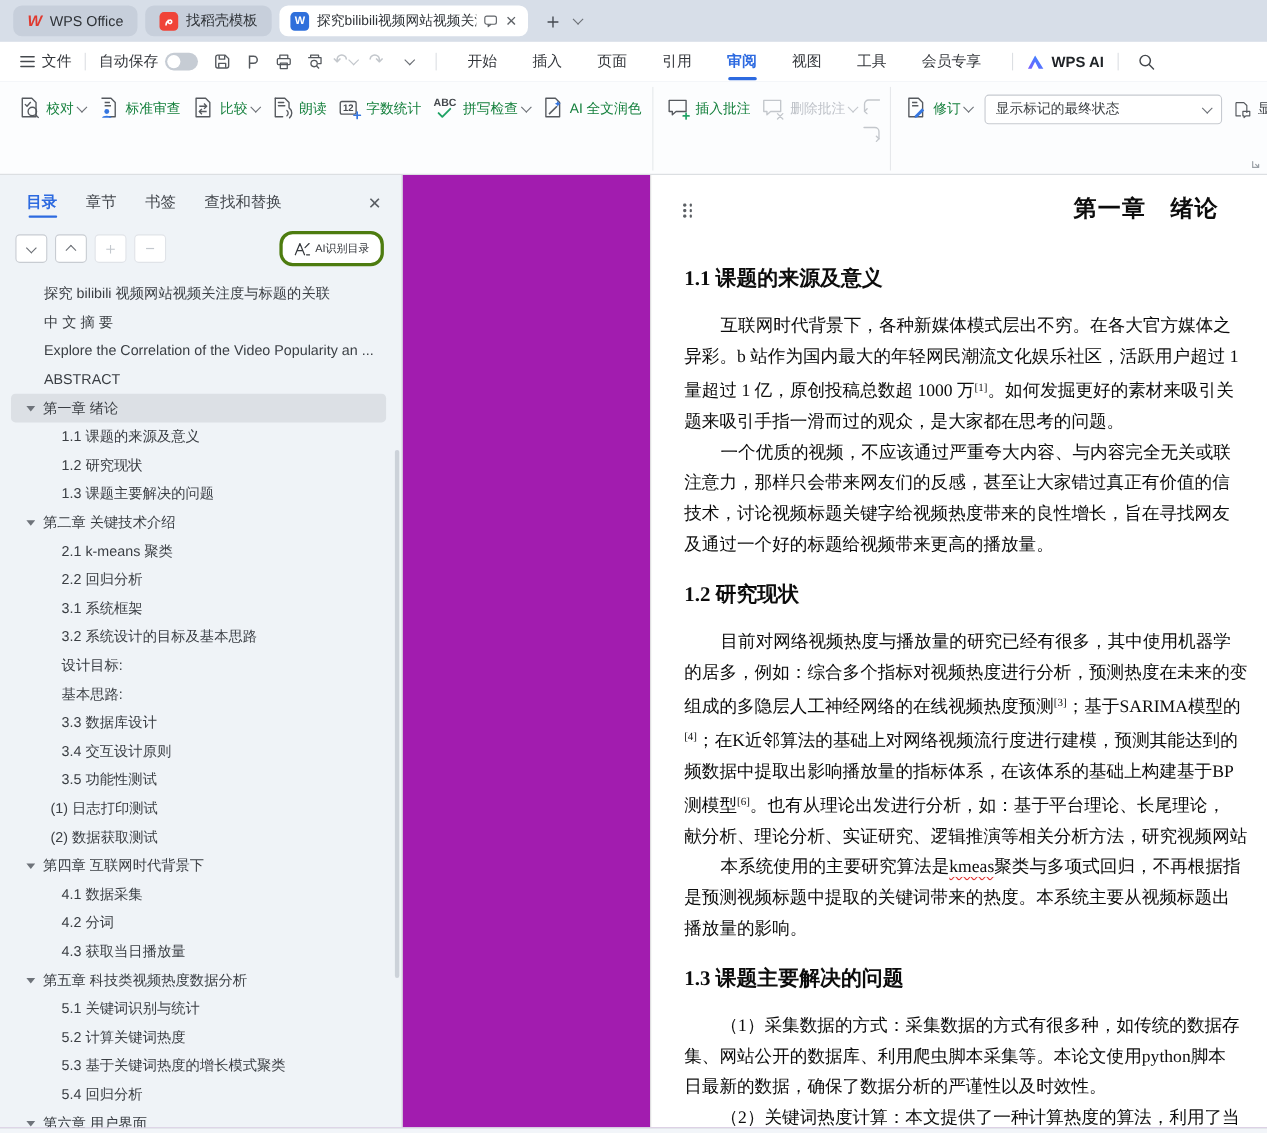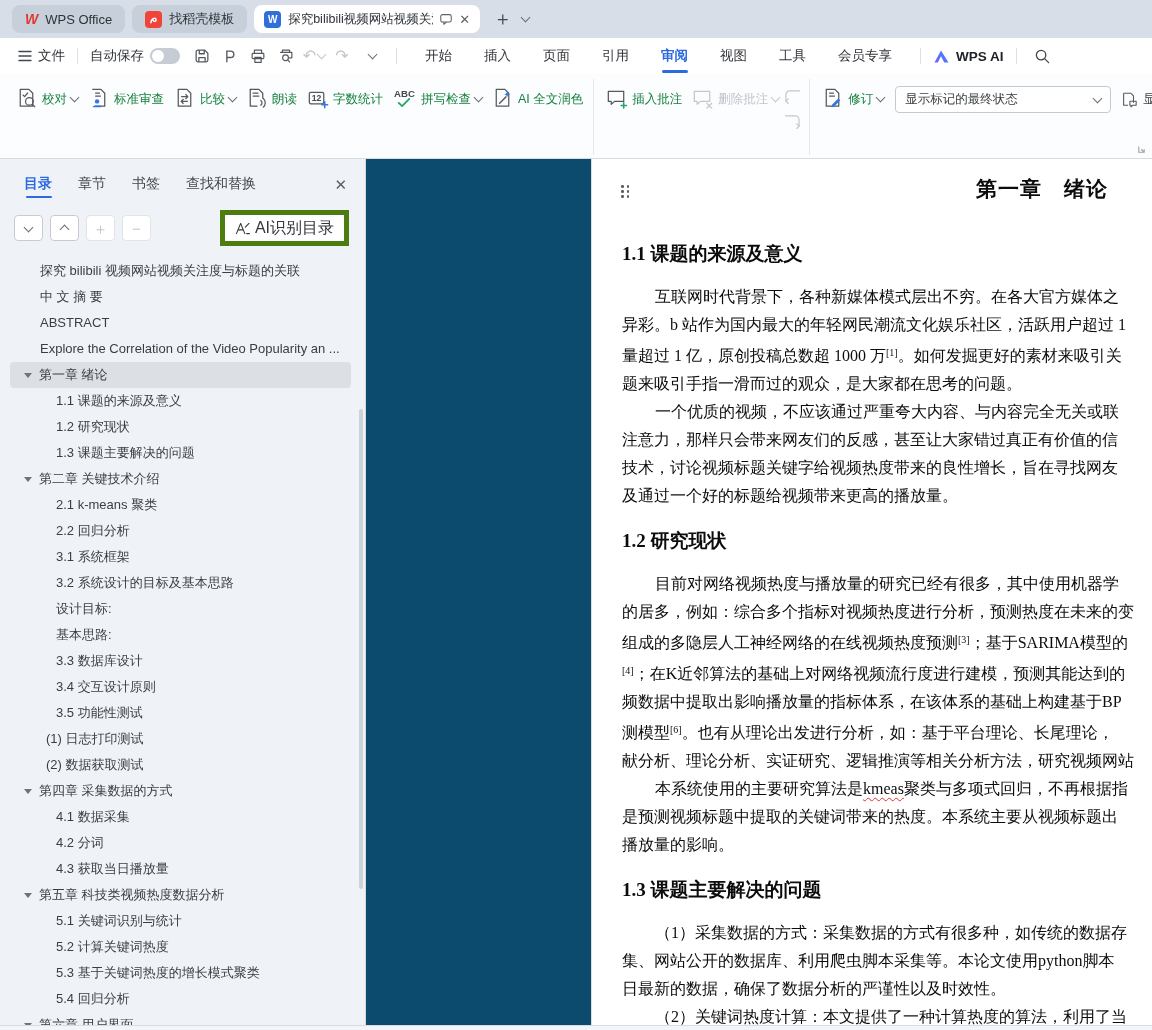--- a/index.html
+++ b/index.html
@@ -53,38 +53,38 @@
   .revcol{display:flex;gap:9px;margin:6px 2px 0 7px;}
   .rdrop{width:196px;height:25px;border:1px solid #c6cad0;border-radius:4px;background:#fff;
          display:flex;align-items:center;padding:0 9px;font-size:12.5px;color:#3c4043;}
   .rdrop .chev{margin-left:auto;}
   .rsmrow{display:flex;gap:20px;}
   .rsm{display:flex;align-items:center;gap:5px;font-size:12.5px;color:#3f4347;white-space:nowrap;}
   .paircol{display:flex;flex-direction:column;gap:8px;margin:5px 4px 0 6px;}
   .expand-corner{position:absolute;right:6px;bottom:4px;color:#9aa0a6;}
 
   
-  .main{display:flex;height:866px;overflow:hidden;background:#0c4a6e;}
+  .main{display:flex;height:866px;overflow:hidden;background:#a21caf;}
   .sidebar{width:365px;flex:none;background:#eff3f7;border-right:1px solid #d5d8dc;
            position:relative;display:flex;flex-direction:column;}
   .sb-tabs{display:flex;align-items:center;gap:26px;padding:16px 18px 0 24px;font-size:14px;color:#43474d;}
   .sb-tab{position:relative;padding-bottom:9px;}
   .sb-tab.active{color:#2d6ae0;font-weight:bold;}
   .sb-tab.active::after{content:"";position:absolute;left:2px;bottom:4px;width:26px;height:2.5px;
         border-radius:2px;background:#2d6ae0;}
   .sb-close{margin-left:auto;color:#5a5e64;font-size:15px;padding-bottom:8px;}
   .sb-btnrow{display:flex;align-items:center;padding:8px 16px 10px 14px;}
   .sqbtn{width:27px;height:24px;border:1px solid #c8ccd2;border-radius:4px;background:#fff;
          display:flex;align-items:center;justify-content:center;margin-right:7px;}
   .sqbtn.dis{border-color:#e0e3e8;color:#c3c8ce;}
   .sqbtn .chev{margin:0 0 1px 0;}
   .sqbtn .chev.up{transform:rotate(-135deg);margin-top:4px;}
   .pm{font-size:15px;line-height:1;color:#c3c8ce;}
-  .aitoc{margin-left:auto;height:26px;border:5px solid #4d7c0f;border-radius:0;background:#fff;
-         display:flex;align-items:center;gap:5px;padding:0 10px;font-size:16px;color:#33363b;}
+  .aitoc{margin-left:auto;height:26px;border:3px solid #4d7c0f;border-radius:12px;background:#fff;
+         display:flex;align-items:center;gap:5px;padding:0 10px;font-size:10px;color:#33363b;}
   .toclist{flex:1;overflow:hidden;padding-top:2px;}
   .toc-item{height:26px;line-height:26px;font-size:13px;color:#3a3e43;white-space:nowrap;
             overflow:hidden;margin:0 14px 0 10px;border-radius:4px;display:flex;align-items:center;}
   .toc-item.sel{background:#dce0e5;}
   .ti-root{padding-left:30px;}
   .ti-chapter{padding-left:14px;}
   .ti-sub{padding-left:46px;}
   .ti-paren{padding-left:36px;}
   .tarrow{width:0;height:0;border-left:4.5px solid transparent;border-right:4.5px solid transparent;
           border-top:5.5px solid #6e737a;margin-right:7px;flex:none;}
@@ -524,24 +524,24 @@
         </span>
       </div>
       <div class="toclist">
           <div class="toc-item ti-root">
             <span>探究 bilibili 视频网站视频关注度与标题的关联</span>
           </div>
           <div class="toc-item ti-root">
             <span>中 文 摘 要</span>
           </div>
           <div class="toc-item ti-root">
+            <span>Explore the Correlation of the Video Popularity an ...</span>
+          </div>
+          <div class="toc-item ti-root">
             <span>ABSTRACT</span>
-          </div>
-          <div class="toc-item ti-root">
-            <span>Explore the Correlation of the Video Popularity an ...</span>
           </div>
           <div class="toc-item ti-chapter sel">
             <span class="tarrow"></span>
             <span>第一章  绪论</span>
           </div>
           <div class="toc-item ti-sub">
             <span>1.1 课题的来源及意义</span>
           </div>
           <div class="toc-item ti-sub">
             <span>1.2 研究现状</span>
@@ -581,21 +581,21 @@
             <span>3.5 功能性测试</span>
           </div>
           <div class="toc-item ti-paren">
             <span>(1) 日志打印测试</span>
           </div>
           <div class="toc-item ti-paren">
             <span>(2) 数据获取测试</span>
           </div>
           <div class="toc-item ti-chapter">
             <span class="tarrow"></span>
-            <span>第四章  采集数据的方式</span>
+            <span>第四章  互联网时代背景下</span>
           </div>
           <div class="toc-item ti-sub">
             <span>4.1 数据采集</span>
           </div>
           <div class="toc-item ti-sub">
             <span>4.2 分词</span>
           </div>
           <div class="toc-item ti-sub">
             <span>4.3 获取当日播放量</span>
           </div>

